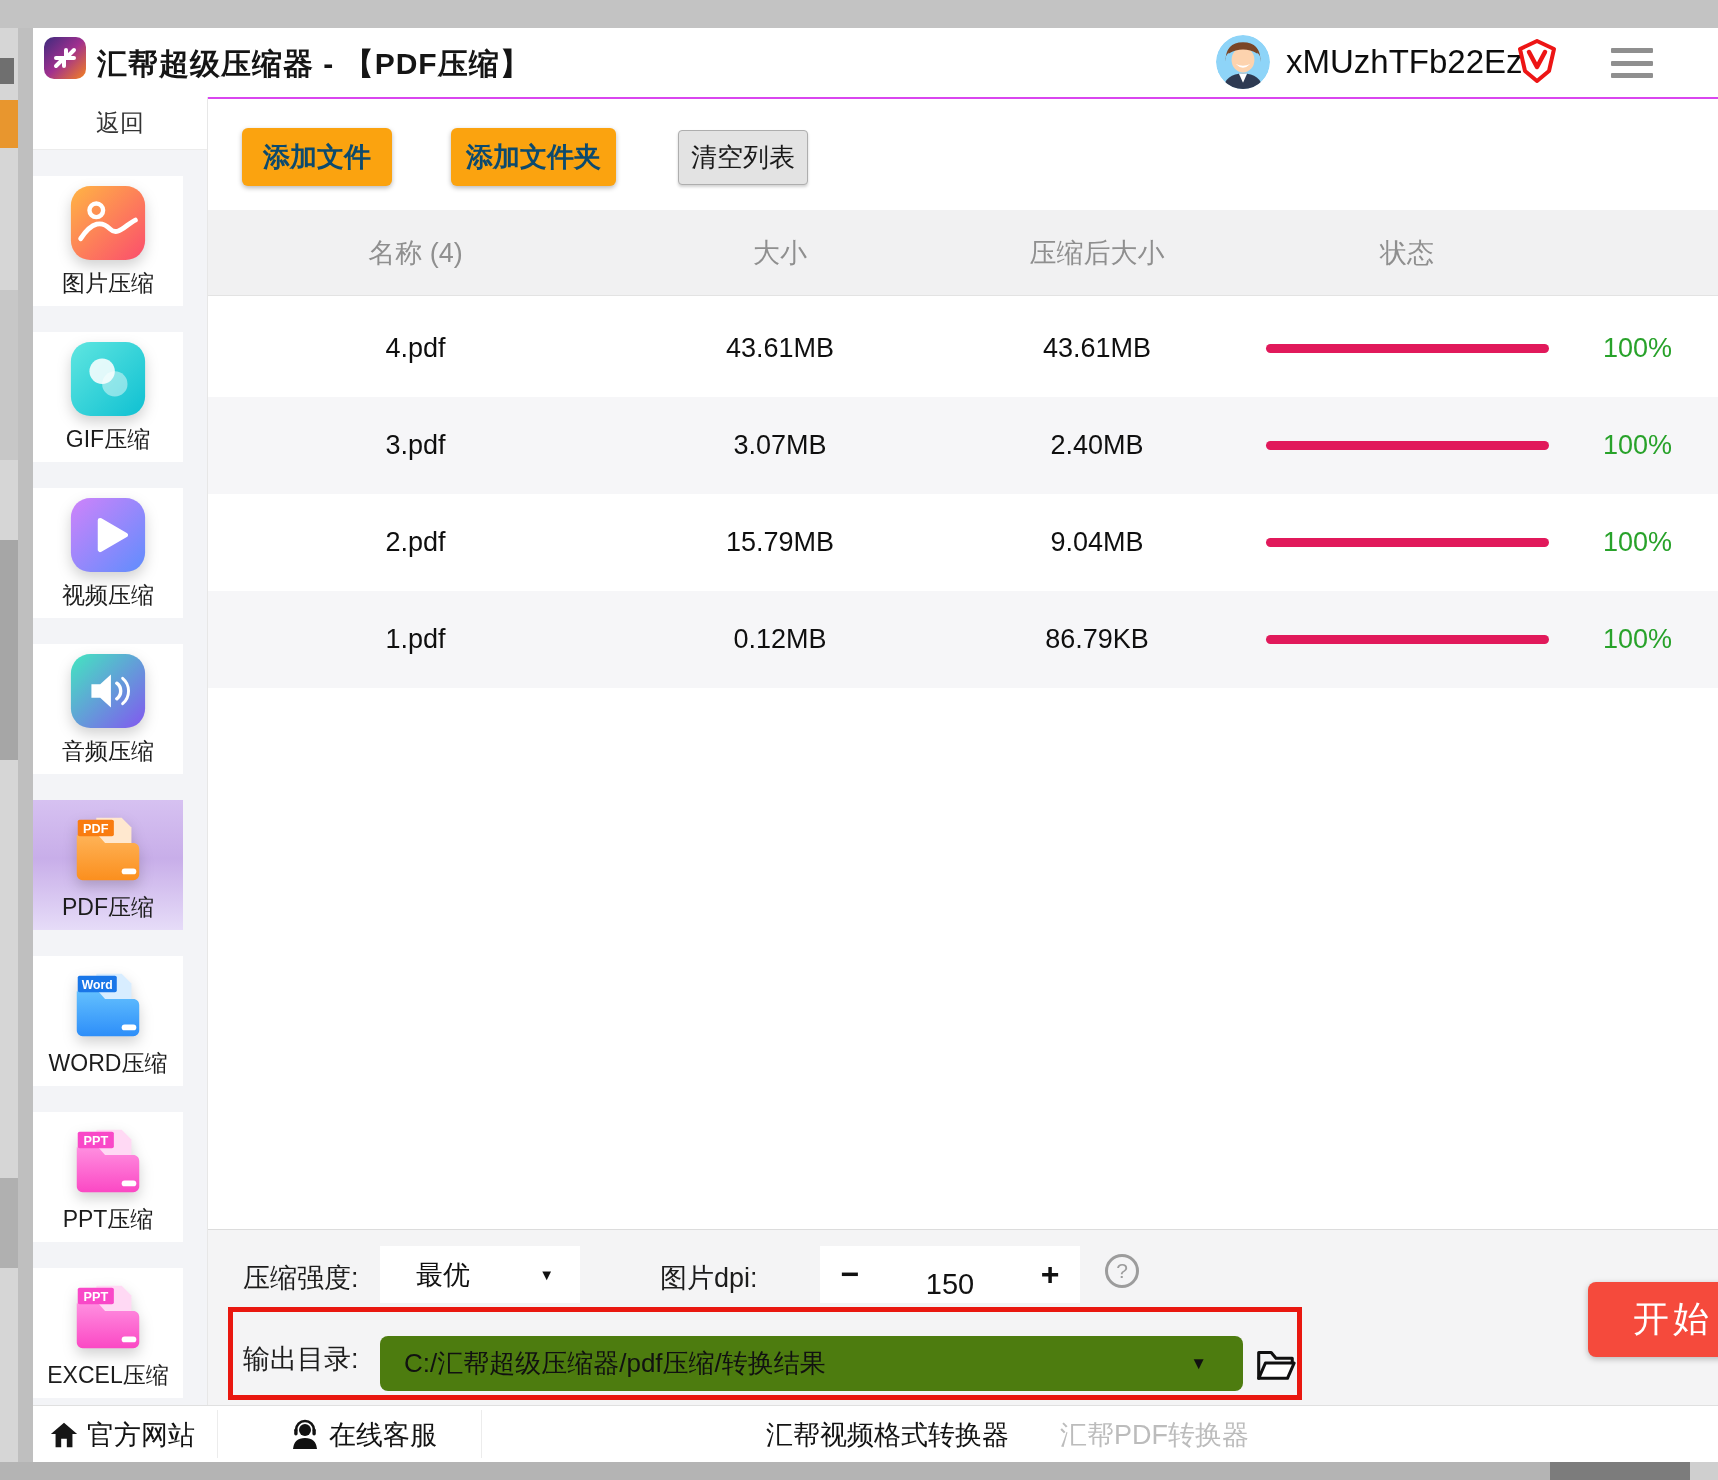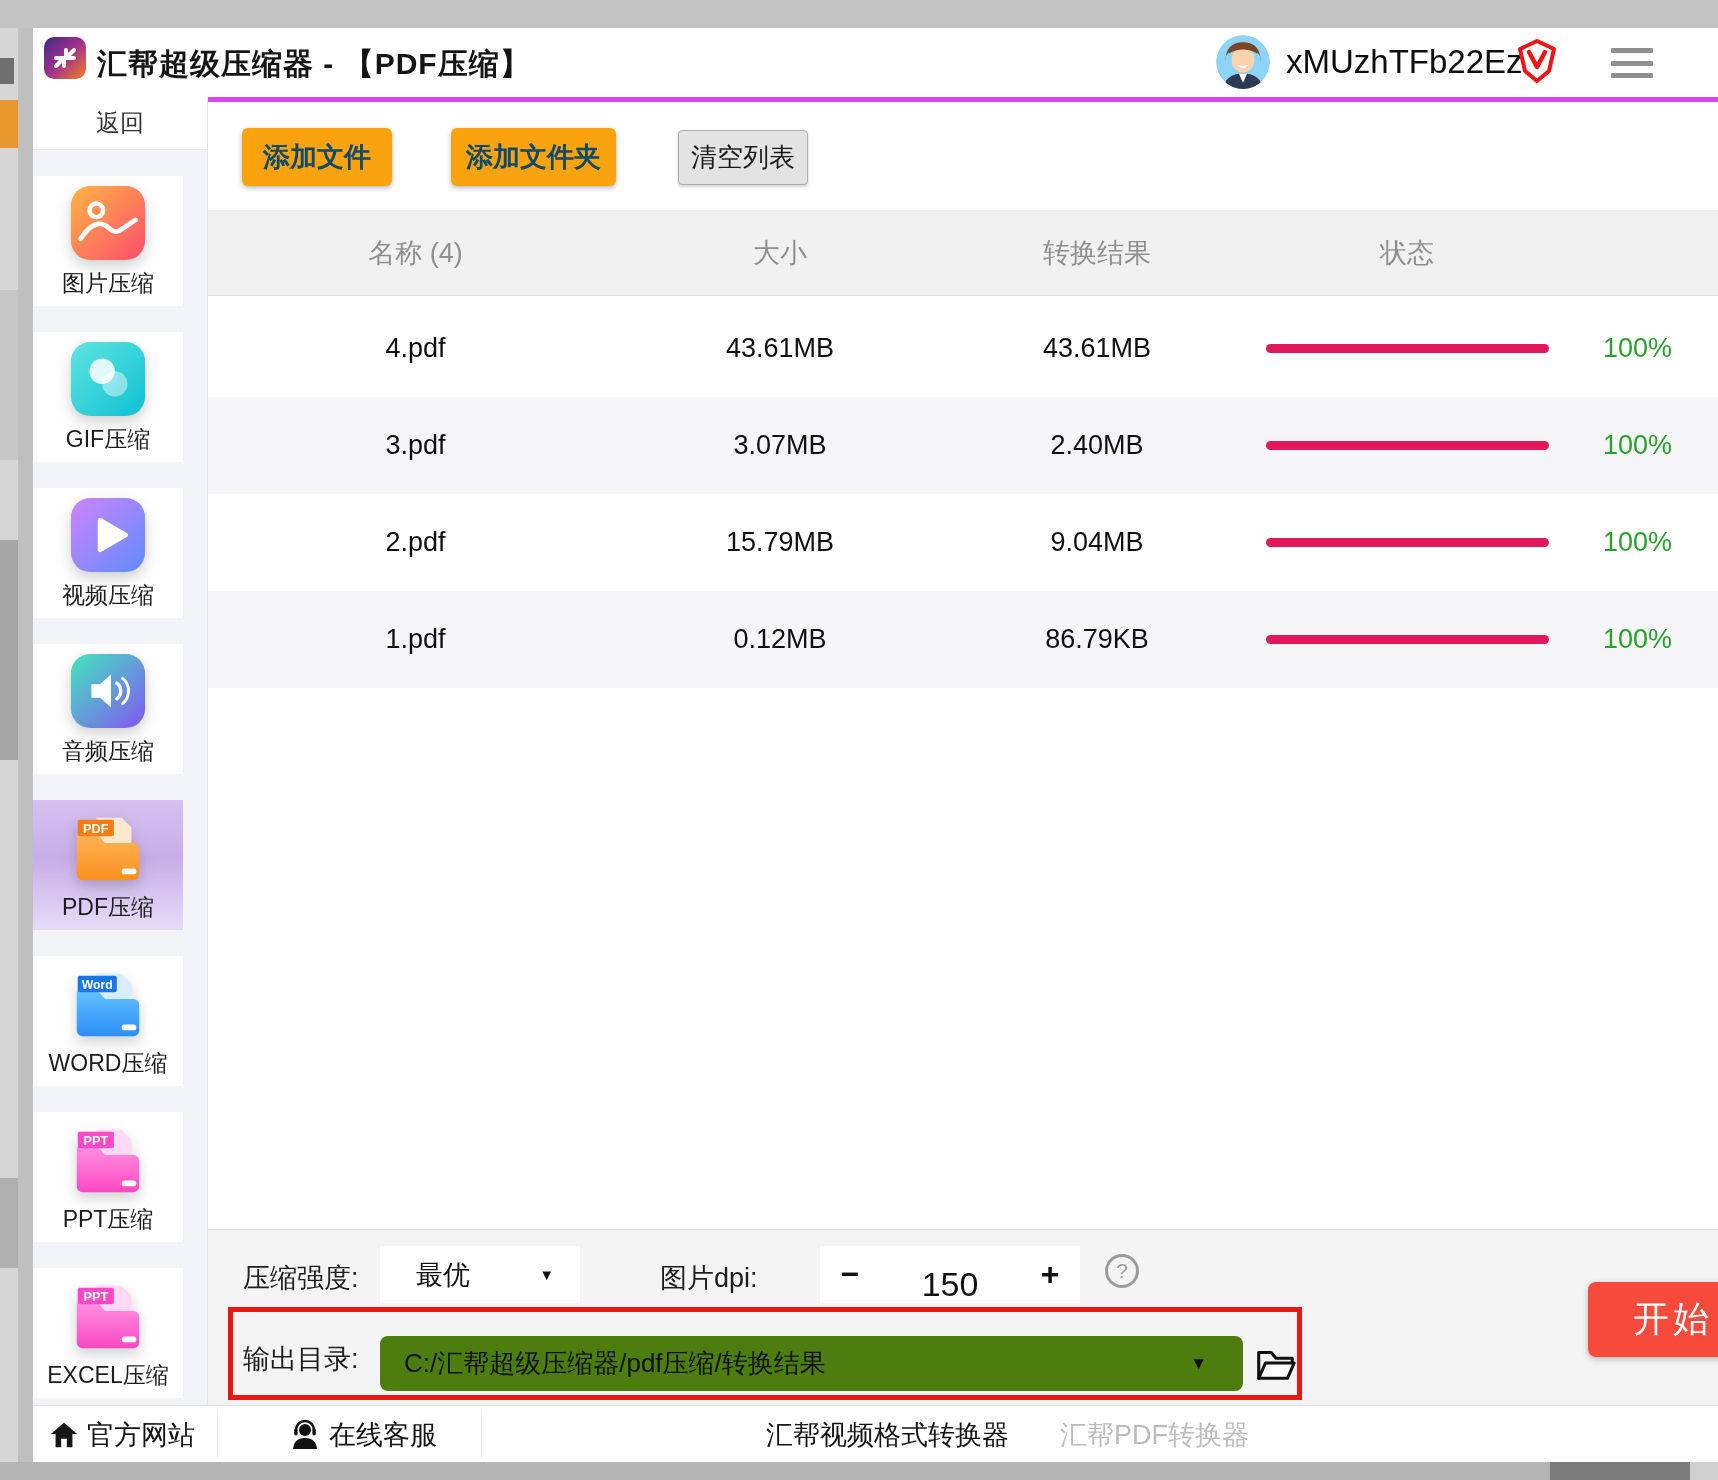--- a/index.html
+++ b/index.html
@@ -19,21 +19,21 @@
   .ls-b1{left:0;top:262px;width:18px;height:170px;background:#c7c7c7;}
   .ls-b2{left:0;top:512px;width:18px;height:220px;background:#a6a6a6;}
   .ls-b3{left:0;top:1150px;width:18px;height:90px;background:#b0b0b0;}
   .bottom-strip{left:0;top:1462px;width:1718px;height:18px;background:#b4b4b4;}
   .bs-dark{left:1550px;top:0;width:140px;height:18px;background:#7c7c7c;}
   .bs-light{left:1690px;top:0;width:28px;height:18px;background:#cfcfcf;}
 
   .app{left:33px;top:28px;width:1685px;height:1434px;background:#fff;}
 
   
-  .app-header{left:33px;top:28px;width:1685px;height:69px;background:#fff;border-bottom:5px solid #d946ef;}
+  .app-header{left:33px;top:28px;width:1685px;height:69px;background:#fff;border-bottom:2px solid #d946ef;}
   .logo{left:11px;top:9px;width:42px;height:42px;}
   .title{left:64px;top:16px;font-size:30px;font-weight:700;color:#151515;letter-spacing:1px;white-space:nowrap;}
   .avatar{left:1183px;top:7px;width:54px;height:54px;}
   .username{left:1253px;top:15px;font-size:33px;color:#0d0d0d;white-space:nowrap;}
   .vip{left:1484px;top:11px;width:40px;height:44px;}
   .hamburger{left:1578px;top:20px;width:42px;height:30px;display:flex;flex-direction:column;justify-content:space-between;cursor:pointer;}
   .hamburger i{display:block;height:5px;background:#8f8f8f;border-radius:1px;}
 
   
   .sidebar{left:33px;top:97px;width:175px;height:1308px;background:#f3f4f7;border-right:1px solid #e7e7e7;box-sizing:border-box;}
@@ -67,21 +67,21 @@
   
   .panel{left:208px;top:1229px;width:1510px;height:176px;background:#f4f4f5;border-top:1px solid #dcdcdc;box-sizing:border-box;}
   .lbl{font-size:27px;color:#1d1d1d;white-space:nowrap;}
   .strength-lbl{left:35px;top:30px;}
   .dropdown{left:172px;top:16px;width:200px;height:57px;background:#fff;display:flex;align-items:center;cursor:pointer;}
   .dropdown .val{margin-left:36px;font-size:27px;color:#111;}
   .dropdown .caret{margin-left:auto;margin-right:26px;font-size:15px;color:#111;}
   .dpi-lbl{left:452px;top:30px;}
   .stepper{left:612px;top:16px;width:260px;height:57px;background:#fff;display:flex;align-items:center;}
   .stepper .minus,.stepper .plus{font-size:32px;font-weight:700;color:#111;width:60px;text-align:center;cursor:pointer;}
-  .stepper .num{flex:1;text-align:center;font-size:34px;color:#111;margin-top:20px;}
+  .stepper .num{flex:1;text-align:center;font-size:29px;color:#111;margin-top:20px;}
   .help{left:897px;top:24px;width:34px;height:34px;border:3px solid #9c9c9c;border-radius:50%;box-sizing:border-box;
         display:flex;align-items:center;justify-content:center;font-size:21px;color:#9c9c9c;cursor:pointer;}
   .start-btn{left:1380px;top:52px;width:170px;height:75px;background:#f54a3c;border:none;border-radius:8px;
              color:#fff;font-size:36px;font-family:inherit;letter-spacing:4px;box-shadow:0 2px 6px rgba(0,0,0,0.25);cursor:pointer;}
 
   .red-box{left:228px;top:1307px;width:1074px;height:93px;border:5px solid #e9170f;box-sizing:border-box;pointer-events:none;}
   .out-lbl{left:243px;top:1341px;}
   .combo{left:380px;top:1336px;width:863px;height:55px;background:#4d7c0f;border-radius:8px;display:flex;align-items:center;cursor:pointer;}
   .combo .path{margin-left:24px;font-size:26px;color:#111;white-space:nowrap;}
   .combo .caret{margin-left:auto;margin-right:36px;font-size:17px;color:#111;}
@@ -266,21 +266,21 @@
   </div>
 </div>
 
 <button class="abs btn-orange btn-add-file">添加文件</button>
 <button class="abs btn-orange btn-add-folder">添加文件夹</button>
 <button class="abs btn-clear">清空列表</button>
 
 <div class="abs thead grid-cols">
   <div>名称 (4)</div>
   <div>大小</div>
-  <div>转换结果</div>
+  <div>压缩后大小</div>
   <div>状态</div>
   <div></div>
 </div>
 
 <div class="abs rows">
   <div class="trow grid-cols">
     <div class="tcell">4.pdf</div>
     <div class="tcell">43.61MB</div>
     <div class="tcell">43.61MB</div>
     <div>

